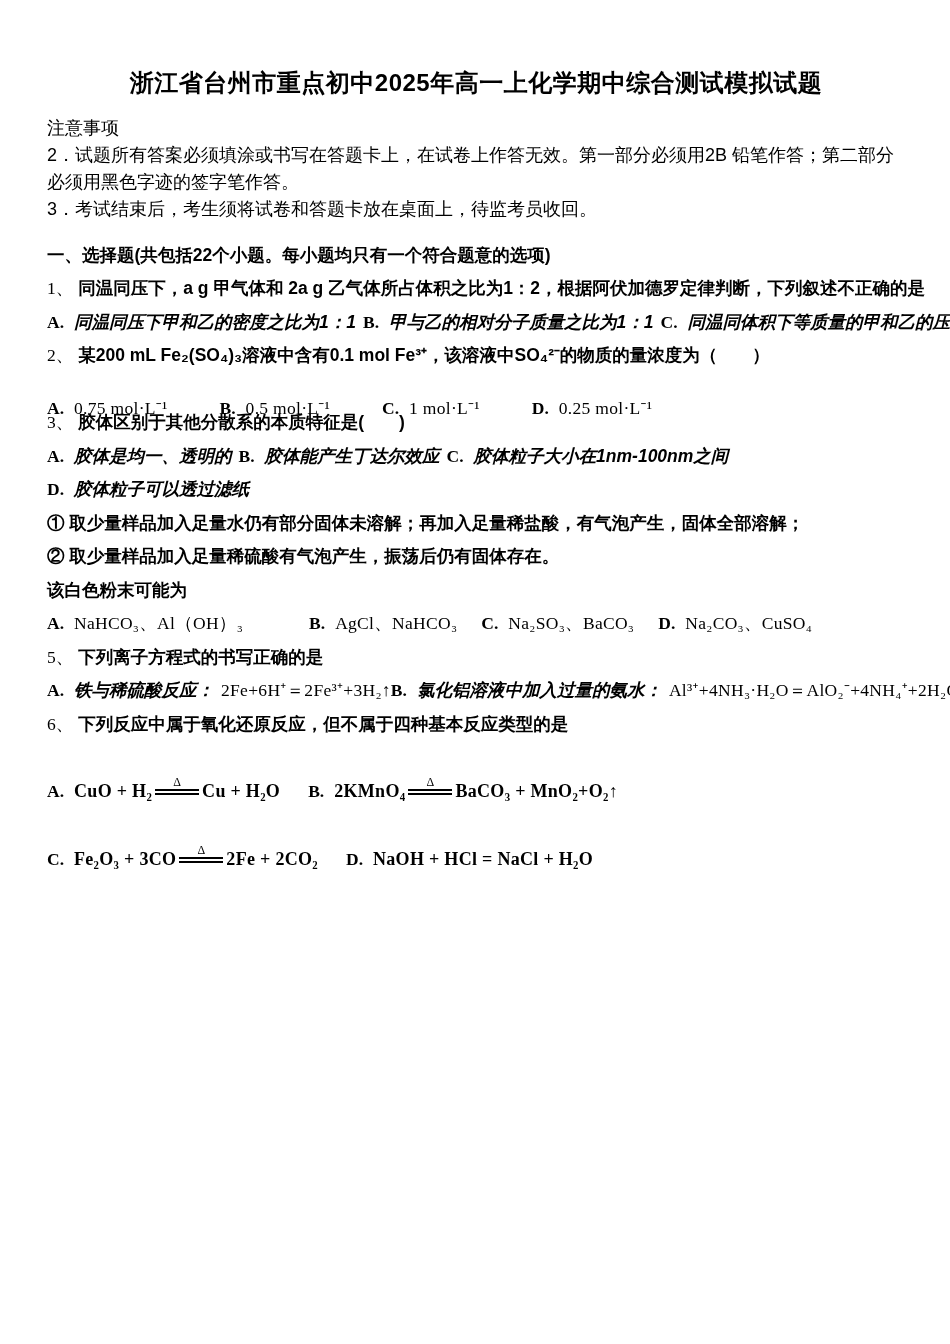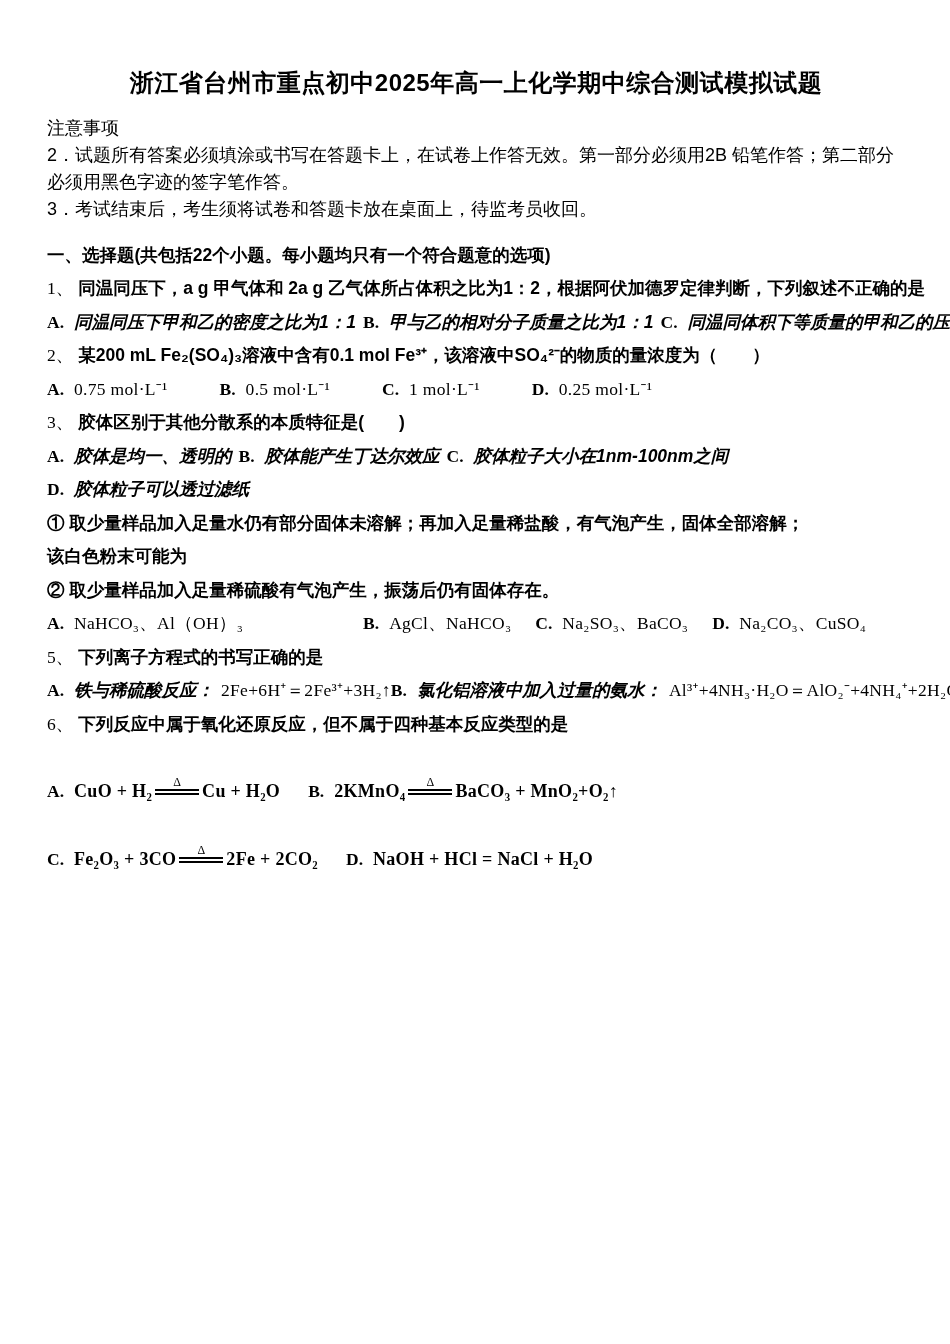--- a/index.html
+++ b/index.html
@@ -28,23 +28,23 @@
     font-size:17.5px;line-height:33.5px;height:33.5px;white-space:nowrap;
     font-family:"Liberation Sans",sans-serif;
   }
   .stem-text,.opt-cn,.extra{font-weight:600;}
   .qnum{font-family:"Liberation Serif",serif;font-weight:400;margin-right:5px;}
   .opt-label{font-family:"Liberation Serif",serif;font-weight:700;margin-right:10px;}
   .opt-formula{font-family:"Liberation Serif",serif;font-weight:400;font-size:17.5px;letter-spacing:.3px;}
   .opt-cn{margin-right:7px;font-style:italic;}
 
   .opt-row .opt-inline{display:inline-block;}
-  .q2-row .opt-inline{margin-right:52px;}
+  .q2-row .opt-inline{margin-right:52px;margin-top:19px;}
   .q4-row .opt-inline{margin-right:24px;}
-  .q4-row .opt-inline:first-child{margin-right:120px;}
+  .q4-row .opt-inline:first-child{margin-right:66px;}
 
   .deq-row{height:61px;display:flex;align-items:flex-end;padding-bottom:7px;white-space:nowrap;
            font-family:"Liberation Sans",sans-serif;font-size:17.5px;}
   .deq-row .opt-inline{display:inline-flex;align-items:flex-end;margin-right:28px;}
   .deq-row .opt-label{align-self:flex-end;}
   .eq .opt-formula{font-weight:700;font-size:18px;}
 
   .deq{display:inline-flex;flex-direction:column;align-items:center;margin:0 3px;transform:translateY(-7px);}
   .deq-delta{font-family:"Liberation Serif",serif;font-size:12px;line-height:11px;font-weight:400;}
   .deq-line{width:44px;height:2px;border-top:2px solid #000;border-bottom:2px solid #000;margin-top:1px;}
@@ -65,22 +65,22 @@
 
   <div id="questions">
       <div class="question"><div class="qline stem"><span class="qnum">1、</span><span class="stem-text">同温同压下，a g 甲气体和 2a g 乙气体所占体积之比为1：2，根据阿伏加德罗定律判断，下列叙述不正确的是</span></div><span class="qline opt"><span class="opt-label">A.</span><span class="opt-cn">同温同压下甲和乙的密度之比为1：1</span></span><span class="qline opt"><span class="opt-label">B.</span><span class="opt-cn">甲与乙的相对分子质量之比为1：1</span></span><span class="qline opt"><span class="opt-label">C.</span><span class="opt-cn">同温同体积下等质量的甲和乙的压强之比为1：1</span></span></div>
       <div class="question">
         <div class="qline stem"><span class="qnum">2、</span><span class="stem-text">某200 mL Fe₂(SO₄)₃溶液中含有0.1 mol Fe³⁺，该溶液中SO₄²⁻的物质的量浓度为（　　）</span></div>
         <div class="qline opt-row q2-row"><span class="opt-inline"><span class="opt-label">A.</span><span class="opt-formula">0.75 mol·L⁻¹</span></span><span class="opt-inline"><span class="opt-label">B.</span><span class="opt-formula">0.5 mol·L⁻¹</span></span><span class="opt-inline"><span class="opt-label">C.</span><span class="opt-formula">1 mol·L⁻¹</span></span><span class="opt-inline"><span class="opt-label">D.</span><span class="opt-formula">0.25 mol·L⁻¹</span></span></div>
       </div>
       <div class="question"><div class="qline stem"><span class="qnum">3、</span><span class="stem-text">胶体区别于其他分散系的本质特征是(　　)</span></div><span class="qline opt"><span class="opt-label">A.</span><span class="opt-cn">胶体是均一、透明的</span></span><span class="qline opt"><span class="opt-label">B.</span><span class="opt-cn">胶体能产生丁达尔效应</span></span><span class="qline opt"><span class="opt-label">C.</span><span class="opt-cn">胶体粒子大小在1nm-100nm之间</span></span><span class="qline opt"><span class="opt-label">D.</span><span class="opt-cn">胶体粒子可以透过滤纸</span></span></div>
       <div class="question">
         <div class="qline extra">① 取少量样品加入足量水仍有部分固体未溶解；再加入足量稀盐酸，有气泡产生，固体全部溶解；</div>
+        <div class="qline extra">② 取少量样品加入足量稀硫酸有气泡产生，振荡后仍有固体存在。</div>
         <div class="qline extra">该白色粉末可能为</div>
-        <div class="qline extra">② 取少量样品加入足量稀硫酸有气泡产生，振荡后仍有固体存在。</div>
         <div class="qline opt-row q4-row"><span class="opt-inline"><span class="opt-label">A.</span><span class="opt-formula">NaHCO₃、Al（OH）₃</span></span><span class="opt-inline"><span class="opt-label">B.</span><span class="opt-formula">AgCl、NaHCO₃</span></span><span class="opt-inline"><span class="opt-label">C.</span><span class="opt-formula">Na₂SO₃、BaCO₃</span></span><span class="opt-inline"><span class="opt-label">D.</span><span class="opt-formula">Na₂CO₃、CuSO₄</span></span></div>
       </div>
       <div class="question"><div class="qline stem"><span class="qnum">5、</span><span class="stem-text">下列离子方程式的书写正确的是</span></div><span class="qline opt"><span class="opt-label">A.</span><span class="opt-cn">铁与稀硫酸反应：</span><span class="opt-formula">2Fe+6H⁺＝2Fe³⁺+3H₂↑</span></span><span class="qline opt"><span class="opt-label">B.</span><span class="opt-cn">氯化铝溶液中加入过量的氨水：</span><span class="opt-formula">Al³⁺+4NH₃·H₂O＝AlO₂⁻+4NH₄⁺+2H₂O</span></span></div>
       <div class="question">
         <div class="qline stem"><span class="qnum">6、</span><span class="stem-text">下列反应中属于氧化还原反应，但不属于四种基本反应类型的是</span></div>
         <div class="deq-row">
           <span class="opt-inline eq">
             <span class="opt-label">A.</span>
             <span class="opt-formula">CuO + H₂</span>
             <span class="deq">

